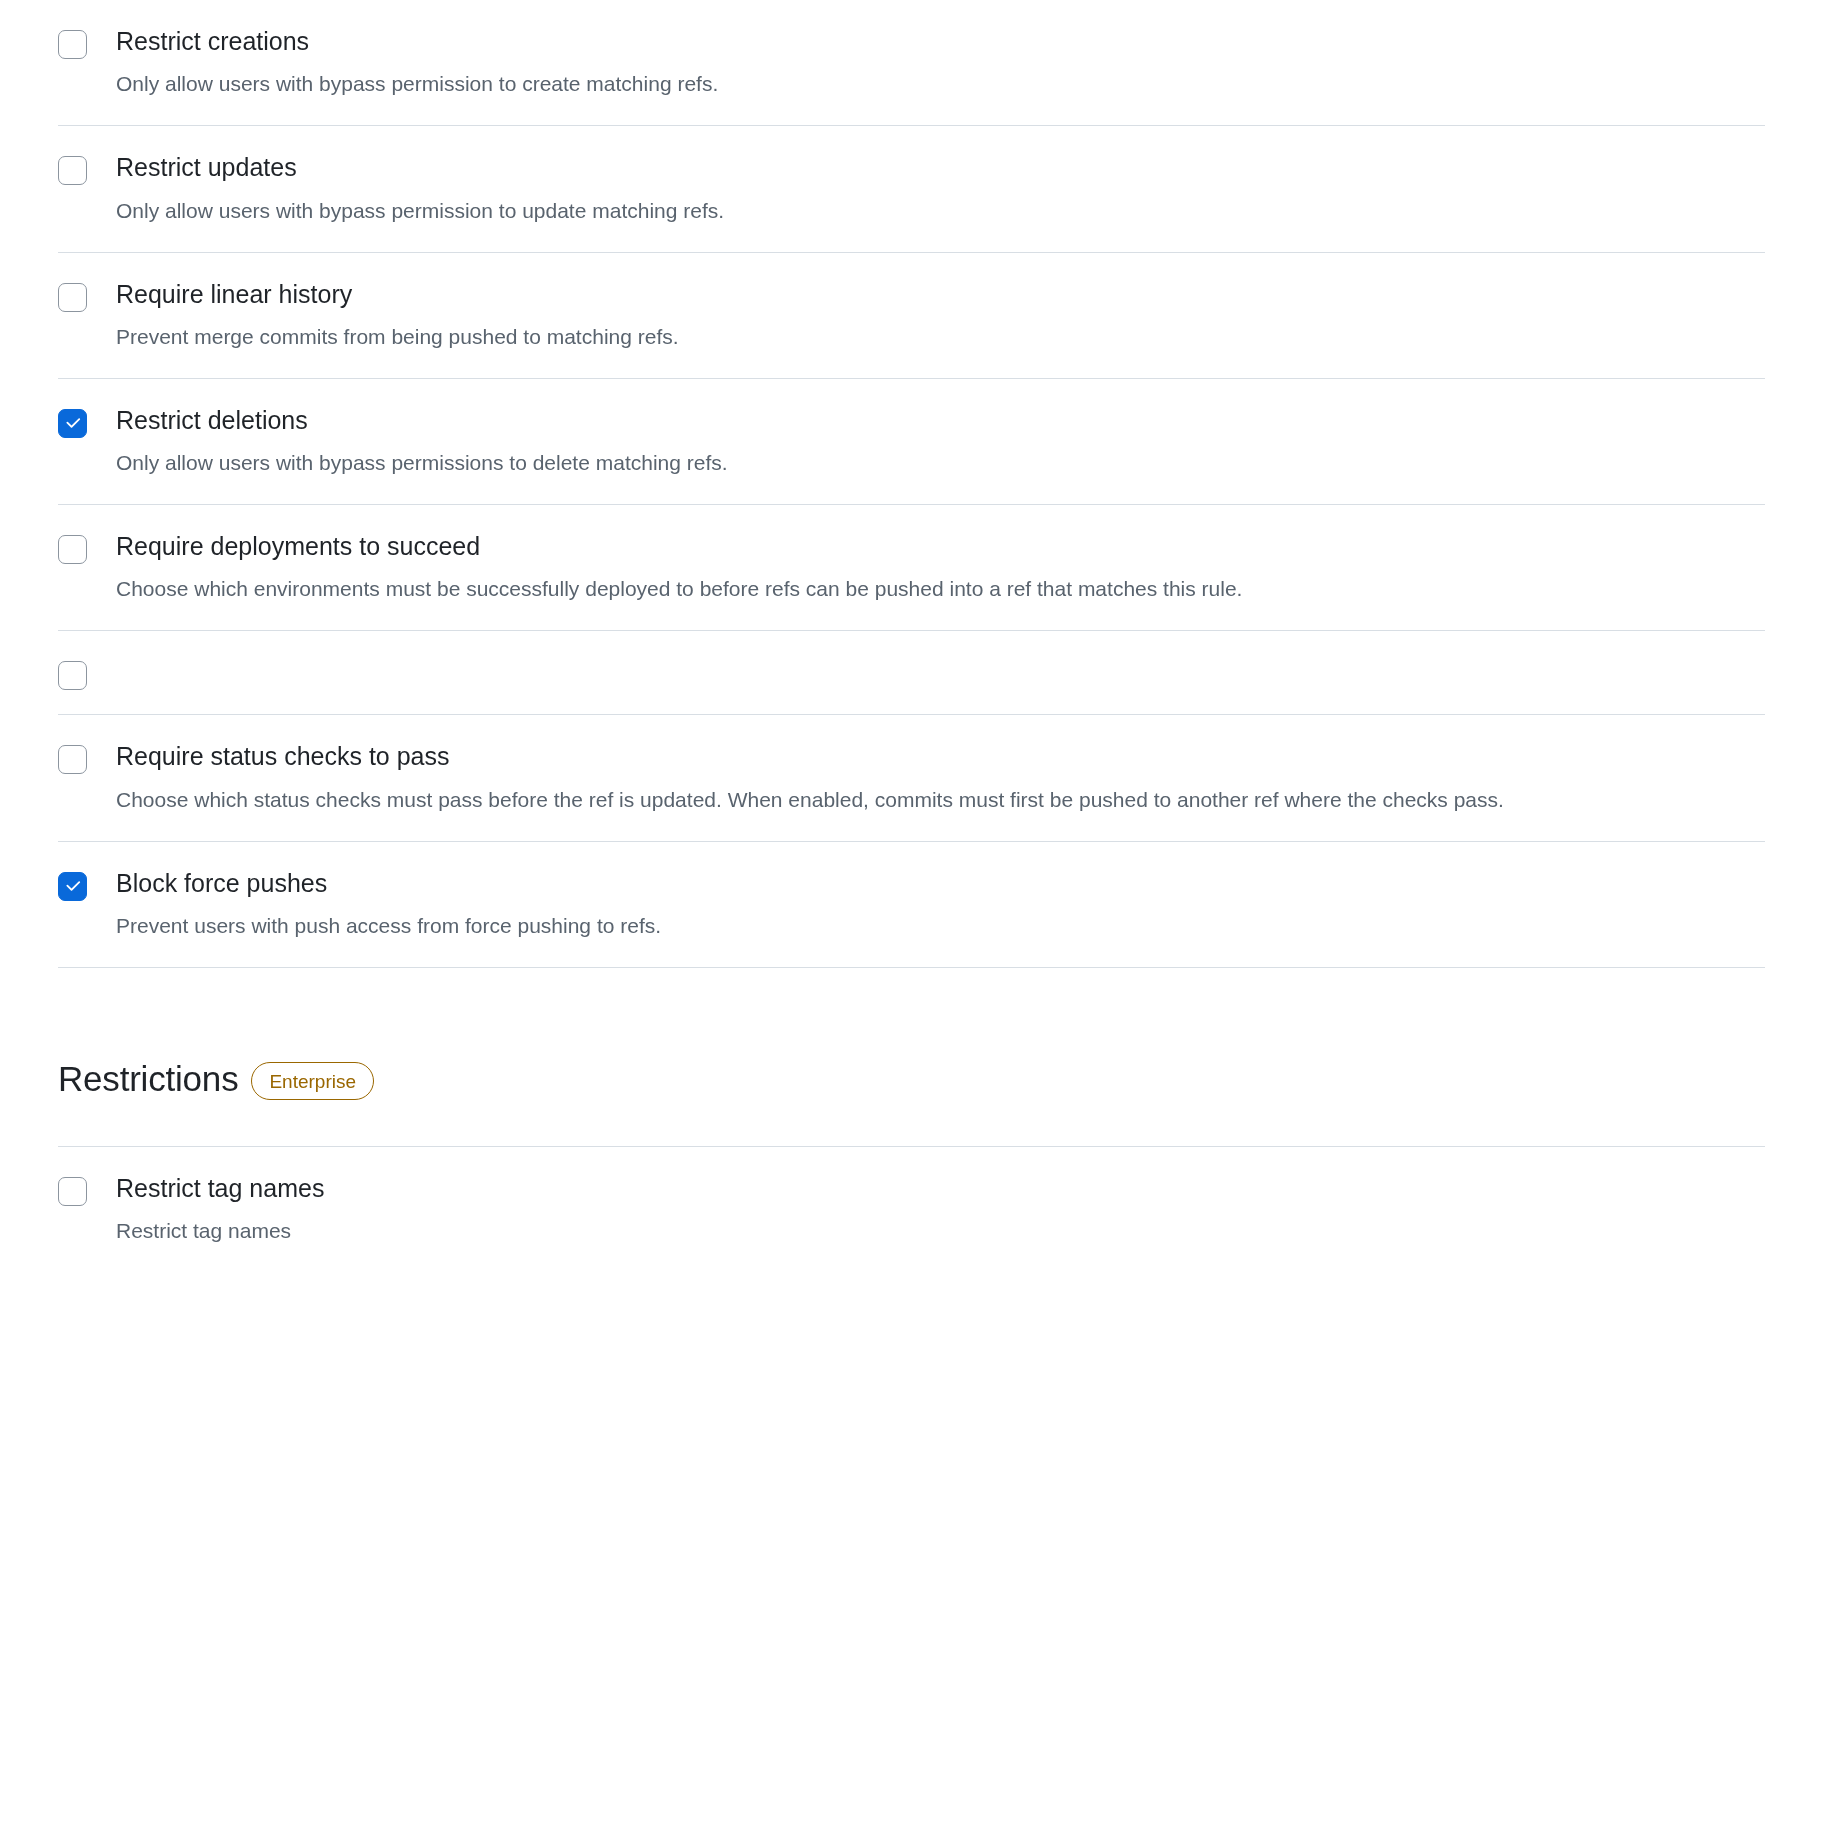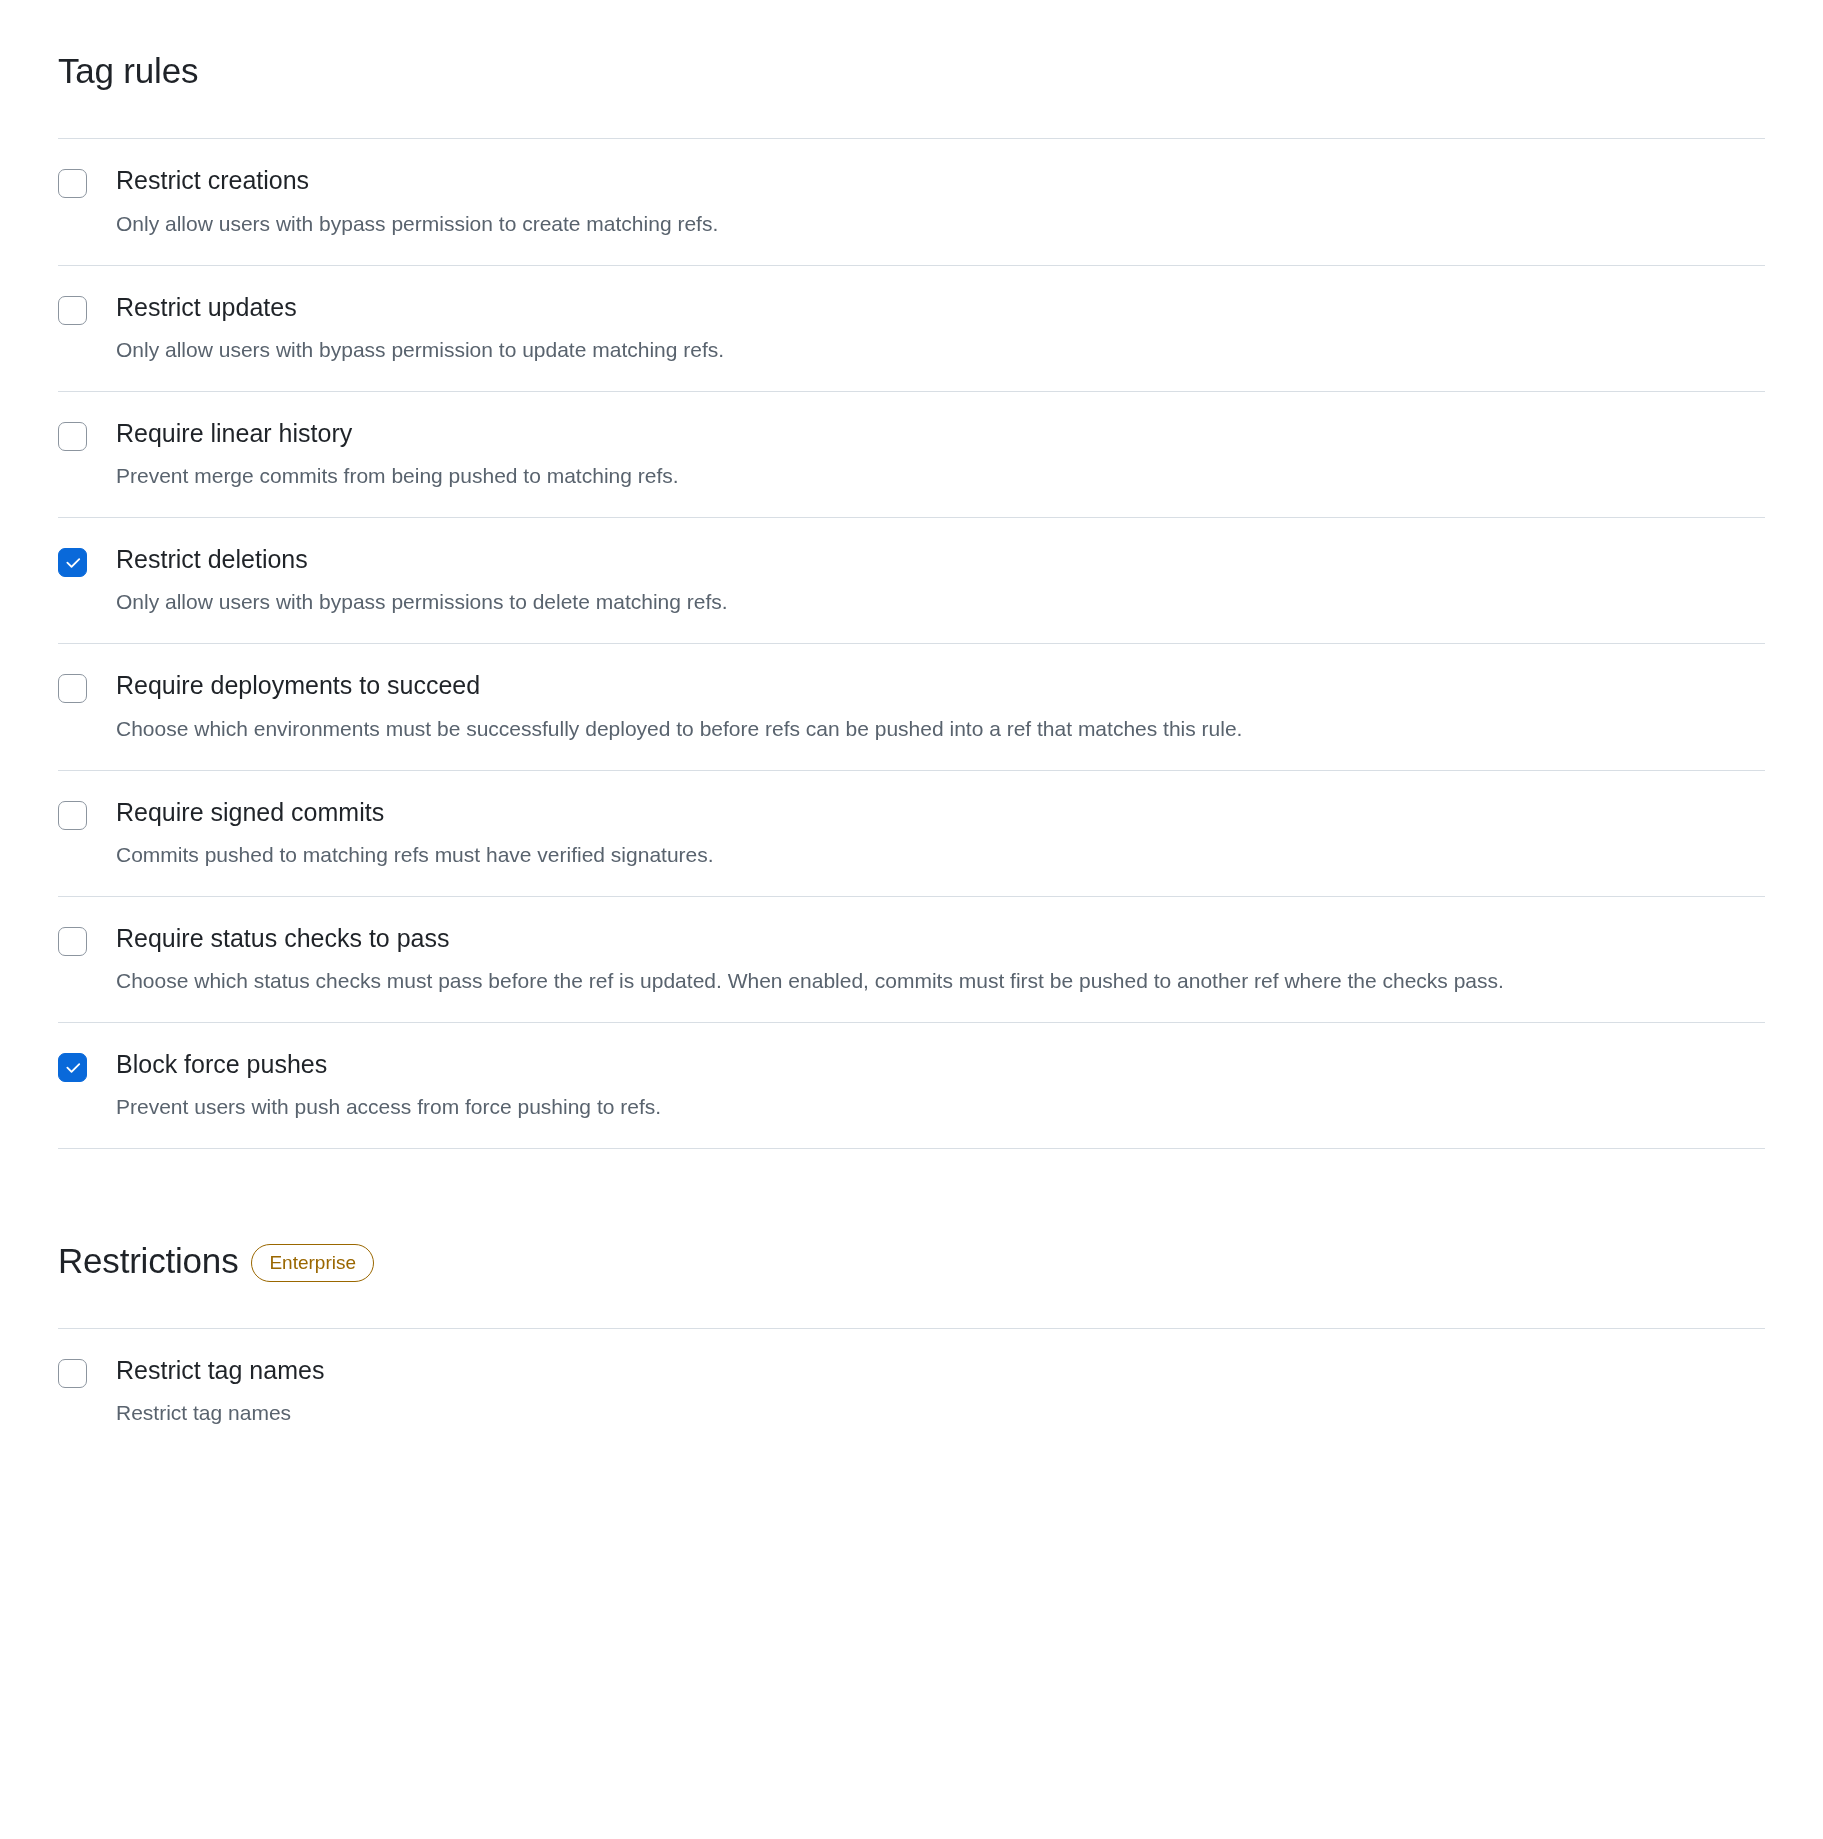--- a/index.html
+++ b/index.html
@@ -111,23 +111,20 @@
     color: #59636e;
     font-weight: 400;
     margin: 0;
     max-width: 1400px;
   }
 </style>
 </head>
 <body>
 
 <div class="page" id="page-root">
-    <div class="section-head">
-      <h2 class="section-title">Tag rules</h2>
-    </div>
     <div class="rule">
       <span class="cb-wrap">
         <span class="cb" role="checkbox" aria-checked="false"></span>
       </span>
       <div class="rule-body">
         <div class="rule-title">Restrict creations</div>
         <div class="rule-desc">Only allow users with bypass permission to create matching refs.</div>
       </div>
     </div>
     <div class="rule">
@@ -167,24 +164,20 @@
       </span>
       <div class="rule-body">
         <div class="rule-title">Require deployments to succeed</div>
         <div class="rule-desc">Choose which environments must be successfully deployed to before refs can be pushed into a ref that matches this rule.</div>
       </div>
     </div>
     <div class="rule">
       <span class="cb-wrap">
         <span class="cb" role="checkbox" aria-checked="false"></span>
       </span>
-      <div class="rule-body">
-        <div class="rule-title">Require signed commits</div>
-        <div class="rule-desc">Commits pushed to matching refs must have verified signatures.</div>
-      </div>
     </div>
     <div class="rule">
       <span class="cb-wrap">
         <span class="cb" role="checkbox" aria-checked="false"></span>
       </span>
       <div class="rule-body">
         <div class="rule-title">Require status checks to pass</div>
         <div class="rule-desc">Choose which status checks must pass before the ref is updated. When enabled, commits must first be pushed to another ref where the checks pass.</div>
       </div>
     </div>

